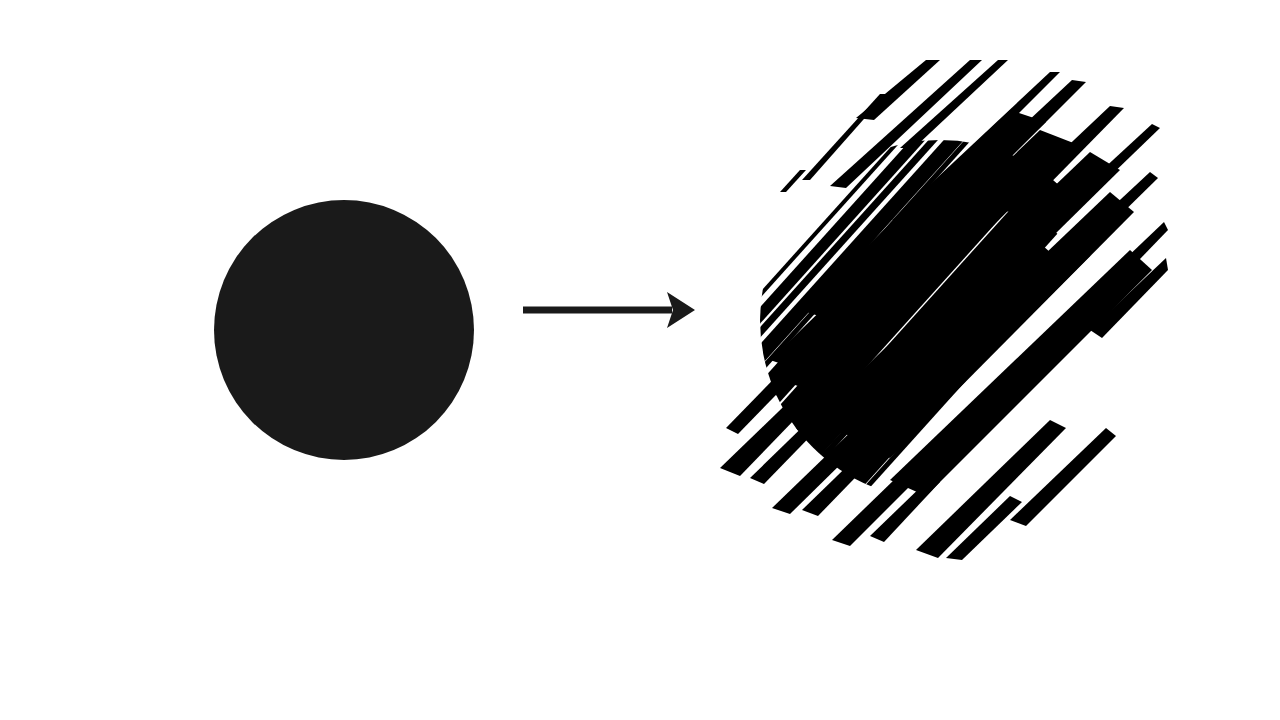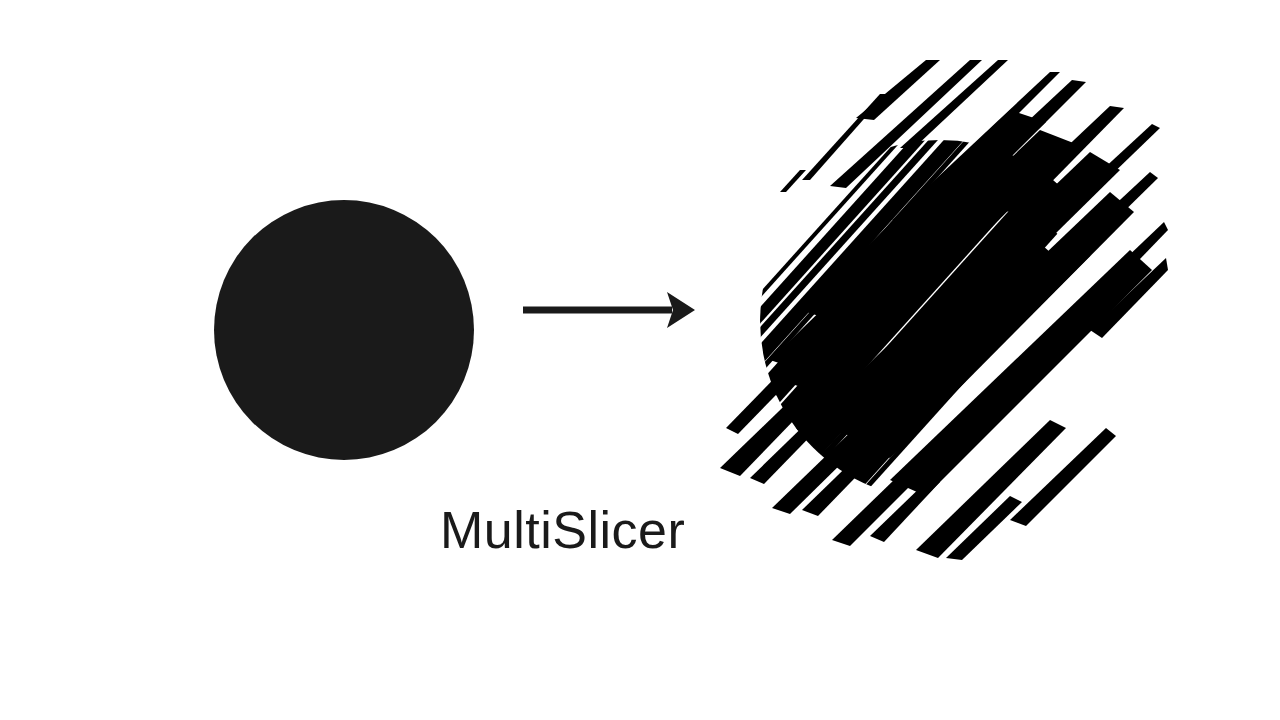--- a/index.html
+++ b/index.html
@@ -123,14 +123,13 @@
       <polygon points="100,360 380,92 410,110 140,376"></polygon>
       <polygon points="140,380 400,132 424,152 180,398"></polygon>
       <polygon points="60,300 200,164 226,176 90,310"></polygon>
       <polygon points="180,420 420,190 442,210 216,436"></polygon>
       <polygon points="146,232 270,116 296,126 176,242"></polygon>
       <polygon points="214,320 356,184 380,196 244,332"></polygon>
       <polygon points="250,360 400,216 418,230 278,372"></polygon>
     </g>
   </svg>
 
-  <div class="title">MultiSlicer</div>
 </div>
 
 </body></html>

